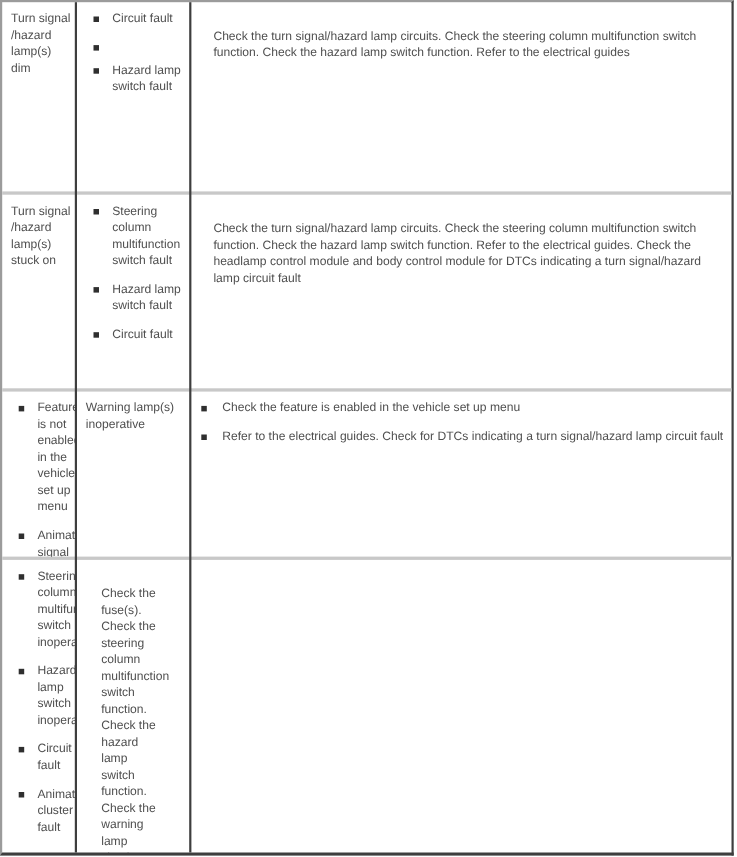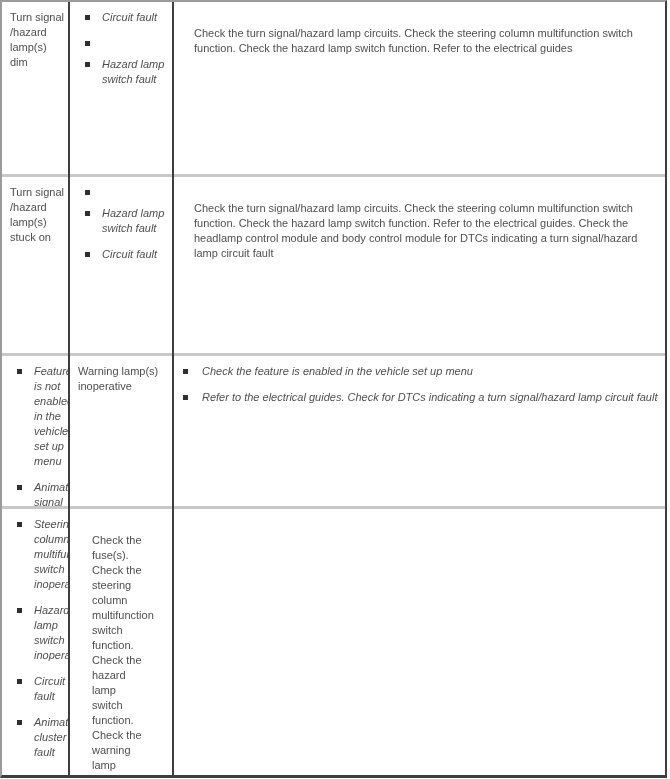--- a/index.html
+++ b/index.html
@@ -30,21 +30,21 @@
     overflow: hidden;
     font-size: 11px;
     line-height: 15px;
     color: #4f4f4f;
   }
   .c1 { padding: 8px 5px 10px 8px; }
   .c2 { padding: 8px 2px 10px 15px; }
   .c3 { padding: 8px 7px 10px 6px; }
   .c3.list-cell { padding-left: 11px; }
   .para { margin: 16px; }
-  .li { display: flex; margin-top: 11px; font-style: italic; }
+  .li { display: flex; margin-top: 11px; }
   .li:first-child { margin-top: 0; }
   .bullet {
     flex: 0 0 auto;
     width: 5px;
     height: 5px;
     background: #2f2f2f;
     margin-top: 5px;
     margin-right: 12px;
   }
   .c3 .bullet { margin-right: 14px; }
@@ -92,20 +92,21 @@
     <div class="cell c3">
       <p class="para">Check the turn signal/hazard lamp circuits. Check the steering column multifunction switch function. Check the hazard lamp switch function. Refer to the electrical guides</p>
     </div>
 
     <div class="cell c1">
       <div>Turn signal /hazard lamp(s) stuck on</div>
     </div>
     <div class="cell c2">
       <div class="li">
         <span class="bullet"></span>
+        <span class="li-text">Steering column multifunction switch fault</span>
       </div>
       <div class="li">
         <span class="bullet"></span>
         <span class="li-text">Hazard lamp switch fault</span>
       </div>
       <div class="li">
         <span class="bullet"></span>
         <span class="li-text">Circuit fault</span>
       </div>
     </div>

